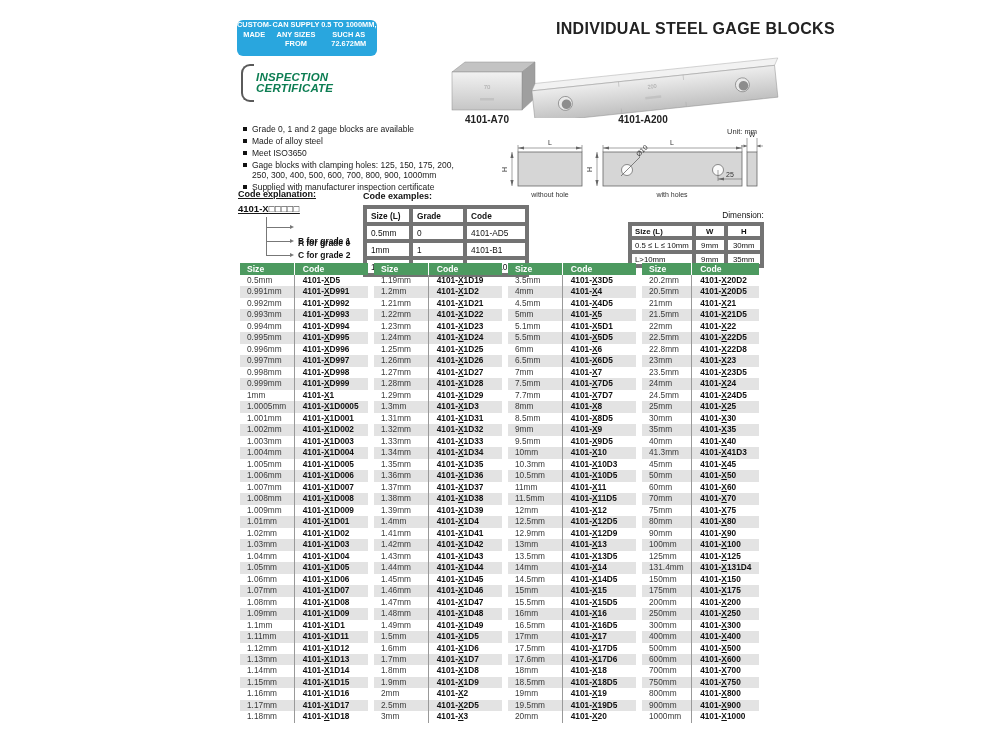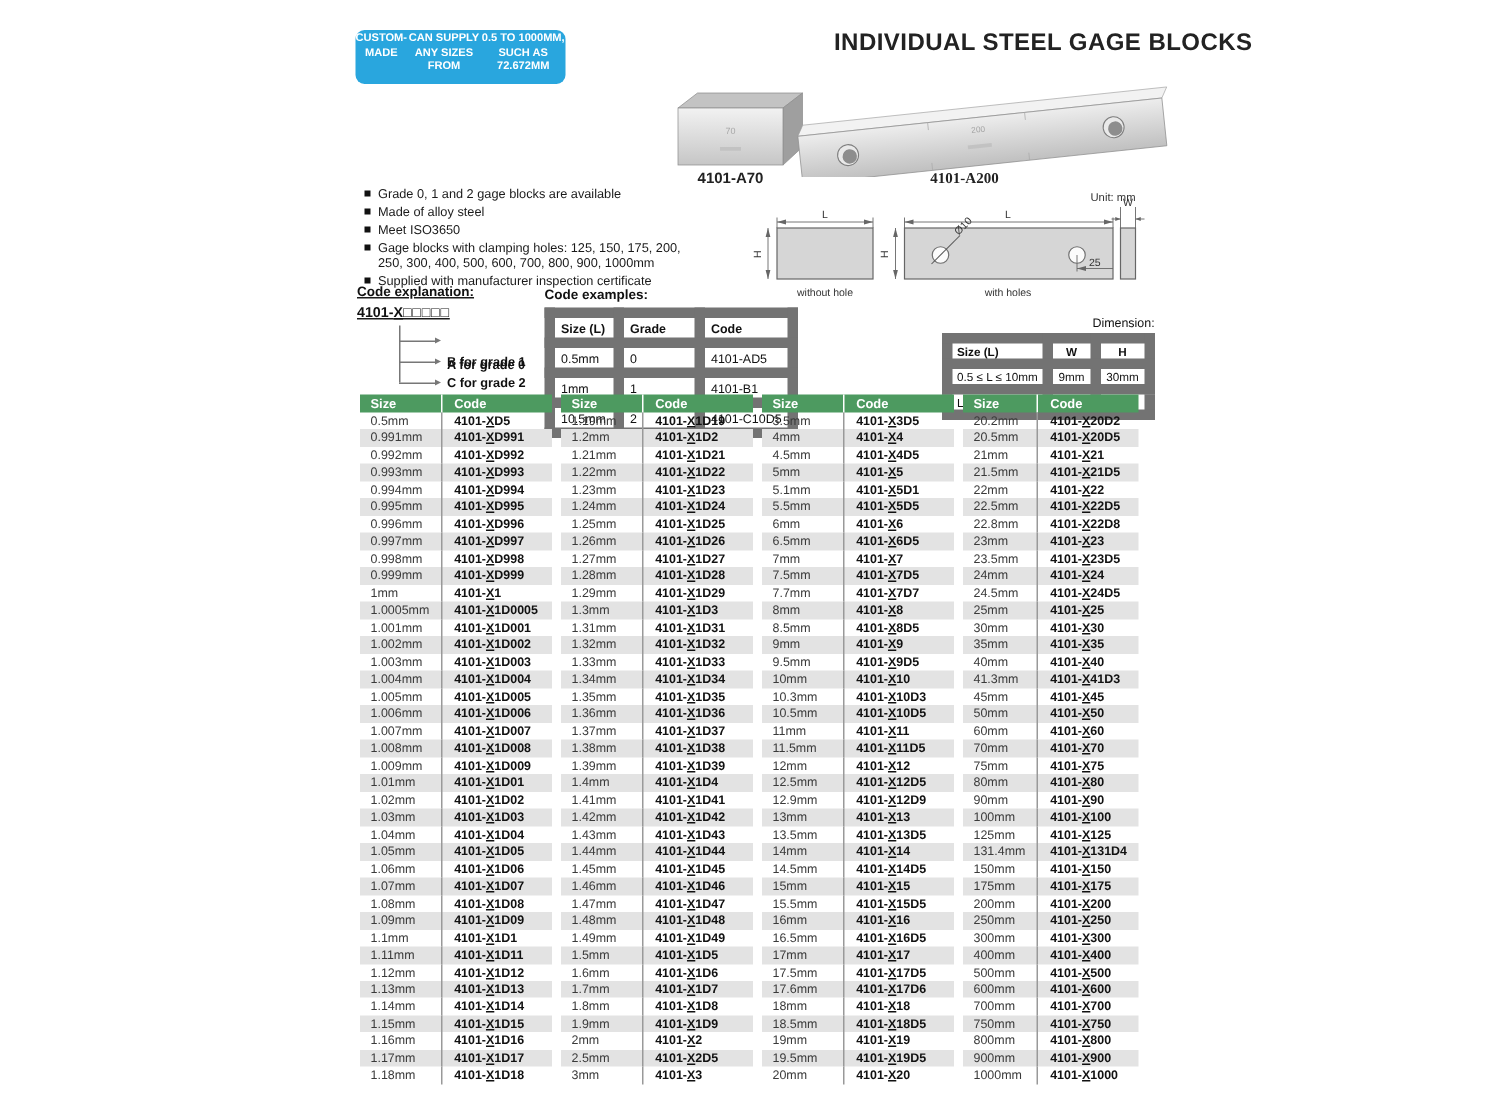--- a/index.html
+++ b/index.html
@@ -26,21 +26,21 @@
   .features { position:absolute; left:243px; top:124px; width:224px; }
   .feat { display:flex; margin-bottom:1.5px; }
   .feat .sq { width:4px; height:4px; background:#111; margin:3px 5px 0 0; flex:0 0 4px; }
   .feat .txt { font-size:8.5px; line-height:10.4px; color:#1a1a1a; }
 
   
   .prod-svg { position:absolute; }
   .prod-label { position:absolute; top:114px; text-align:center; font-weight:bold;
                 font-size:10px; color:#222; }
   #label-a70 { left:432px; width:110px; }
-  #label-a200 { left:583px; width:120px;font-family:Liberation Serif, serif; }
+  #label-a200 { left:583px; width:120px; }
 
   
   .unit { position:absolute; left:727px; top:127px; font-size:7.5px; color:#333; }
   .diagram-svg { position:absolute; left:498px; top:126px; }
   .diagram-svg text { font-family:"Liberation Sans", sans-serif; font-size:7px; fill:#333; }
 
   
   .code-exp { position:absolute; left:238px; top:189px; width:125px;text-decoration:underline; }
   .sec-head { font-size:9px; font-weight:bold; color:#111; }
   .formula { margin-top:4px; font-size:9.5px; font-weight:bold; color:#111; }
@@ -49,21 +49,21 @@
   .tree .vline { position:absolute; left:28px; top:0; height:38px; border-left:1px solid #777; }
   .tree .hline { position:absolute; left:28px; width:24px; border-top:1px solid #777; }
   .tree .arr  { position:absolute; left:52px; width:0; height:0;
                 border-left:4.5px solid #777; border-top:2.5px solid transparent;
                 border-bottom:2.5px solid transparent; }
   .tree .blabel { position:absolute; left:60px; font-size:8.5px; font-weight:600; color:#111; white-space:nowrap; }
 
   
   .code-ex { position:absolute; left:363px; top:191px; }
   .mini-table { border-collapse:collapse; margin-top:4px; background:#fff; }
-  .mini-table th, .mini-table td { border:7px solid #737373; font-size:8.3px; padding:1.5px 4px;
+  .mini-table th, .mini-table td { border:4px solid #737373; font-size:8.3px; padding:1.5px 4px;
                                    text-align:left; color:#111; white-space:nowrap; }
   .mini-table th { font-weight:bold; }
   #ex-table th:nth-child(1), #ex-table td:nth-child(1) { width:46px; }
   #ex-table th:nth-child(2), #ex-table td:nth-child(2) { width:54px; }
   #ex-table th:nth-child(3), #ex-table td:nth-child(3) { width:62px; }
 
   .dim-block { position:absolute; left:628px; top:210px; }
   .dim-head { font-size:8.3px; color:#111;text-align:right; }
   #dim-table { margin-top:2px; }
   #dim-table th, #dim-table td { font-size:7.8px; padding:0.5px 3px; }
@@ -91,20 +91,27 @@
 <div class="page">
 
   <div class="badge">
     <div>CUSTOM-MADE</div>
     <div>CAN SUPPLY ANY SIZES FROM</div>
     <div>0.5 TO 1000MM, SUCH AS 72.672MM</div>
   </div>
 
   <div class="title">INDIVIDUAL STEEL GAGE BLOCKS</div>
 
+  <div class="cert">
+    <div class="cert-bracket"></div>
+    <div class="cert-text">
+      <div>INSPECTION</div>
+      <div>CERTIFICATE</div>
+    </div>
+  </div>
 
   <div class="features">
     <div class="feat">
       <span class="sq"></span>
       <span class="txt">Grade 0, 1 and 2 gage blocks are available</span>
       </div>
     <div class="feat">
       <span class="sq"></span>
       <span class="txt">Made of alloy steel</span>
       </div>

